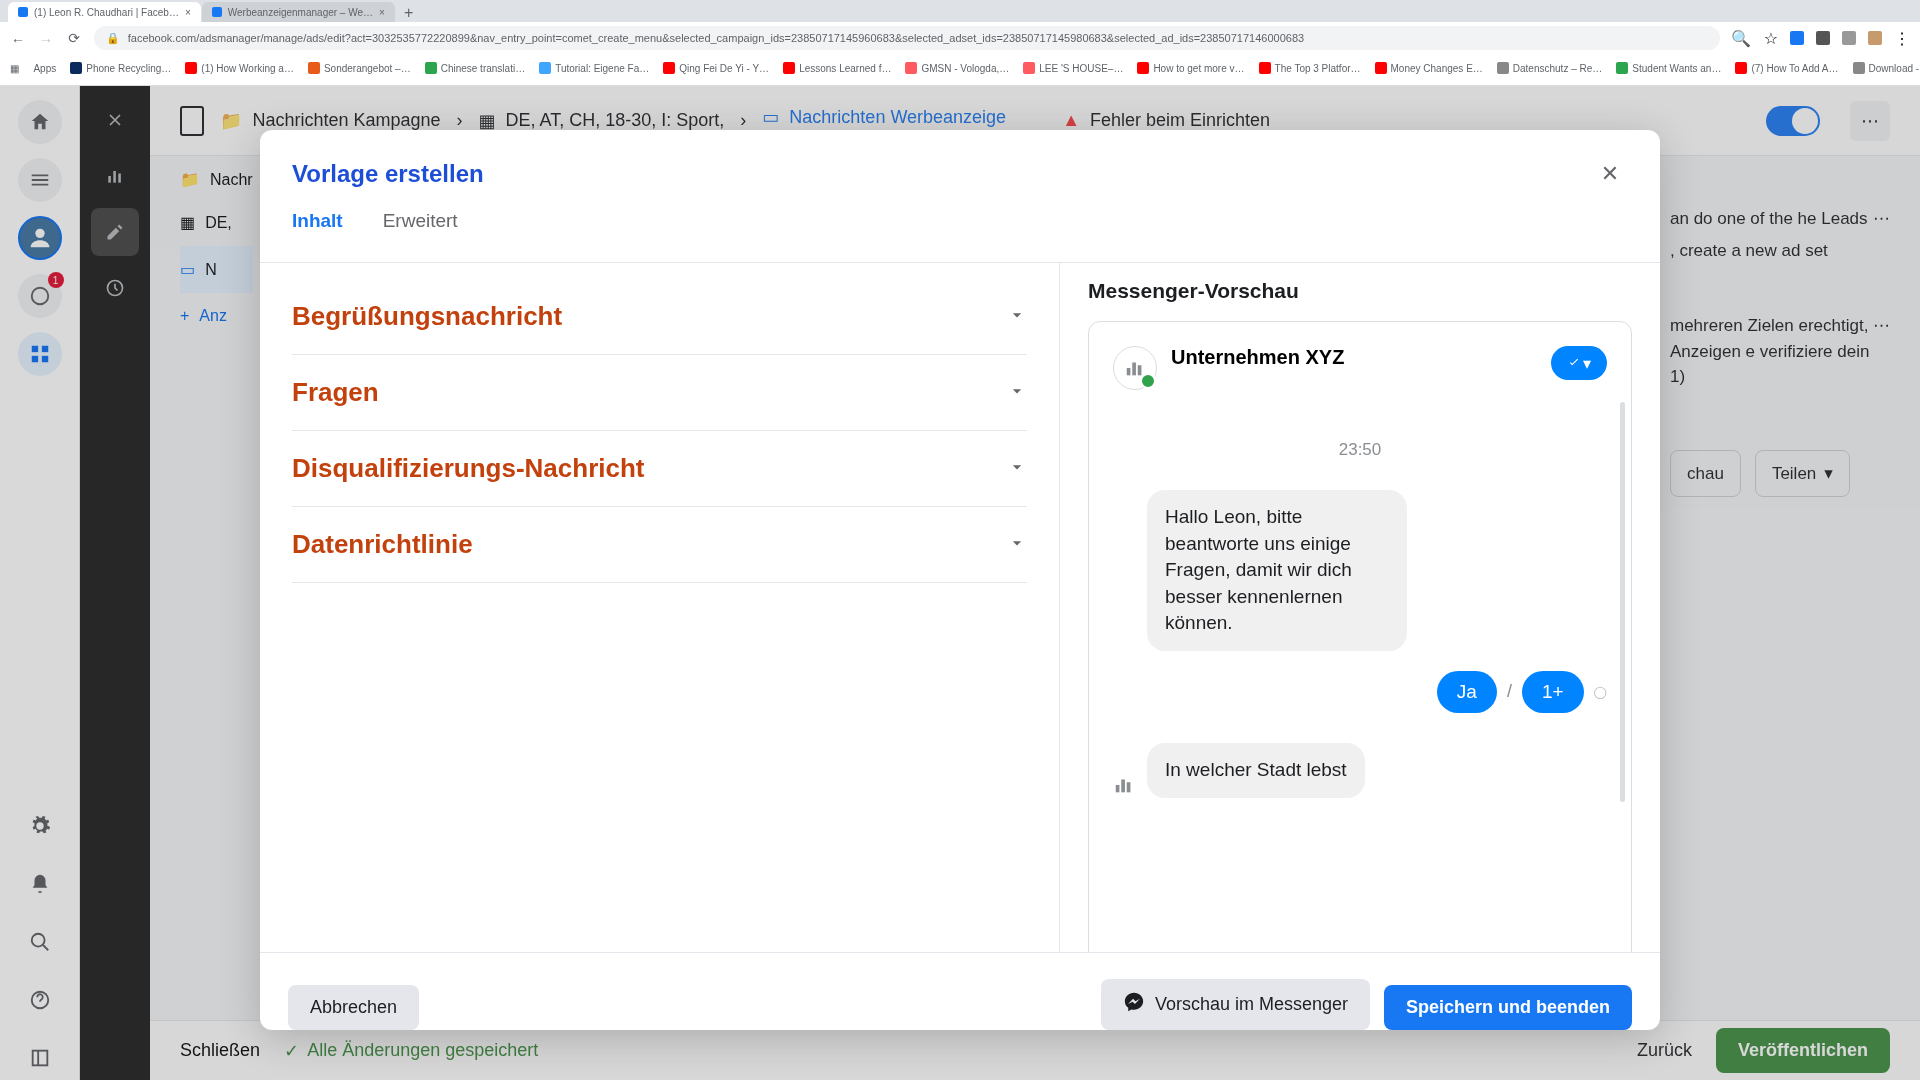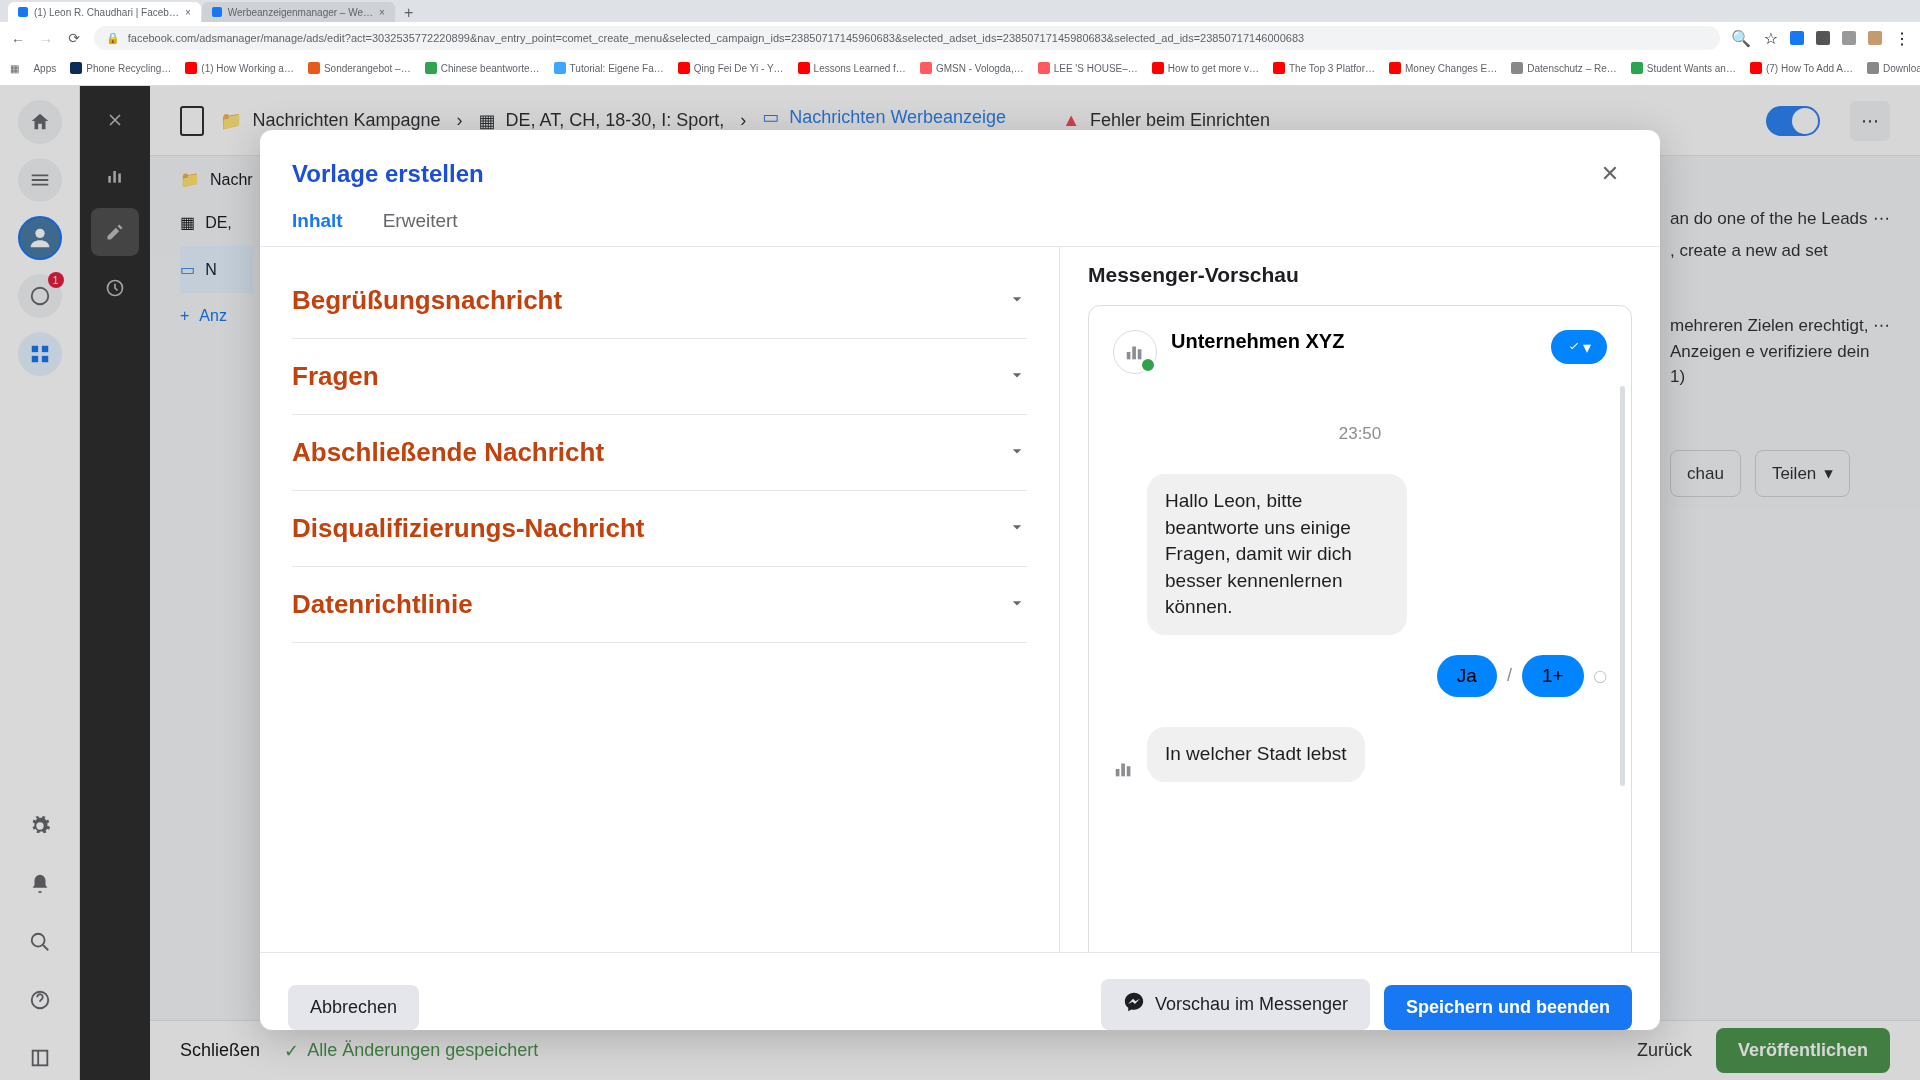--- a/index.html
+++ b/index.html
@@ -45,21 +45,21 @@
 .saved{color:#3b8a3b;display:flex;align-items:center;gap:8px;}
 
 
 .overlay{position:absolute;inset:86px 0 0 0;background:rgba(0,0,0,.15);}
 
 
 .modal{position:absolute;top:130px;left:260px;width:1400px;height:900px;background:#fff;border-radius:12px;box-shadow:0 8px 40px rgba(0,0,0,.2);display:flex;flex-direction:column;overflow:hidden;}
 .modal-header{padding:26px 32px 0;display:flex;align-items:center;}
 .modal-title{font-size:24px;font-weight:700;color:#1d4ed8;}
 .close-x{margin-left:auto;width:36px;height:36px;display:flex;align-items:center;justify-content:center;font-size:22px;color:#65676b;cursor:pointer;}
-.modal-tabs{display:flex;gap:40px;padding:18px 32px 0;border-bottom:1px solid #e4e6eb;}
+.modal-tabs{display:flex;gap:40px;padding:18px 32px 16px;border-bottom:1px solid #e4e6eb;}
 .mtab{font-size:19px;color:#65676b;padding-bottom:14px;cursor:pointer;}
 .mtab.active{color:#1877f2;font-weight:600;}
 .modal-body{flex:1;display:flex;overflow:hidden;}
 .left-pane{flex:1;padding:16px 32px;border-right:1px solid #e4e6eb;}
 .accordion{border-bottom:1px solid #e4e6eb;padding:22px 0;display:flex;align-items:center;justify-content:space-between;cursor:pointer;}
 .accordion-title{font-size:26px;font-weight:700;color:#c2410c;}
 .chev{color:#65676b;}
 .chev svg{width:20px;height:20px;}
 
 
@@ -69,21 +69,21 @@
 .chat-header{display:flex;align-items:flex-start;gap:14px;margin-bottom:20px;}
 .company-avatar{width:44px;height:44px;border-radius:50%;border:1px solid #dadde1;display:flex;align-items:center;justify-content:center;position:relative;}
 .company-avatar::after{content:"";width:12px;height:12px;background:#31a24c;border:2px solid #fff;border-radius:50%;position:absolute;bottom:0;right:0;}
 .company-name{font-size:20px;font-weight:700;}
 .verify-pill{margin-left:auto;background:#0084ff;color:#fff;width:56px;height:34px;border-radius:17px;display:flex;align-items:center;justify-content:center;font-size:16px;}
 .timestamp{text-align:center;color:#8a8d91;font-size:17px;margin:50px 0 30px;}
 .msg-row{display:flex;gap:10px;margin-bottom:12px;align-items:flex-end;}
 .msg-avatar{width:24px;height:24px;flex-shrink:0;}
 .bubble{background:#f0f0f0;border-radius:18px;padding:14px 18px;font-size:19px;color:#1c1e21;max-width:260px;line-height:1.4;}
 .reply-row{display:flex;justify-content:flex-end;align-items:center;gap:10px;margin:20px 0 30px;font-size:18px;color:#8a8d91;}
-.reply-chip{background:#0084ff;color:#000000;padding:10px 20px;border-radius:22px;font-size:19px;font-weight:500;}
+.reply-chip{background:#0084ff;color:#ffffff;padding:10px 20px;border-radius:22px;font-size:19px;font-weight:500;}
 .scroll-track{position:absolute;right:6px;top:80px;width:5px;height:400px;background:#dadde1;border-radius:3px;}
 
 
 .modal-footer{height:78px;border-top:1px solid #e4e6eb;display:flex;align-items:flex-end;padding:0 28px;gap:14px;}
 .btn{padding:12px 22px;border-radius:8px;font-size:18px;font-weight:500;cursor:pointer;}
 .btn-secondary{background:#e4e6eb;color:#1c1e21;}
 .btn-preview{background:#e4e6eb;color:#1c1e21;margin-left:auto;display:flex;align-items:center;gap:10px;}
 .btn-primary{background:#1877f2;color:#fff;font-weight:600;}
 </style>
 </head>
@@ -129,21 +129,21 @@
     <span class="bm-item">
         <span class="bm-icon" style="background:#f00"></span>
         <span>(1) How Working a…</span>
       </span>
     <span class="bm-item">
         <span class="bm-icon" style="background:#e85a1a"></span>
         <span>Sonderangebot –…</span>
       </span>
     <span class="bm-item">
         <span class="bm-icon" style="background:#2da44e"></span>
-        <span>Chinese beantworte…</span>
+        <span>Chinese translati…</span>
       </span>
     <span class="bm-item">
         <span class="bm-icon" style="background:#3ea6ff"></span>
         <span>Tutorial: Eigene Fa…</span>
       </span>
     <span class="bm-item">
         <span class="bm-icon" style="background:#f00"></span>
         <span>Qing Fei De Yi - Y…</span>
       </span>
     <span class="bm-item">
@@ -351,26 +351,20 @@
   <div class="modal-body">
     <div class="left-pane">
       <div class="accordion">
         <span class="accordion-title">Begrüßungsnachricht</span>
         <span class="chev"><svg viewBox="0 0 24 24" fill="currentColor">
               <path d="M7 10l5 5 5-5z"></path>
             </svg></span>
       </div>
       <div class="accordion">
         <span class="accordion-title">Fragen</span>
-        <span class="chev"><svg viewBox="0 0 24 24" fill="currentColor">
-              <path d="M7 10l5 5 5-5z"></path>
-            </svg></span>
-      </div>
-      <div class="accordion">
-        <span class="accordion-title">Abschließende Nachricht</span>
         <span class="chev"><svg viewBox="0 0 24 24" fill="currentColor">
               <path d="M7 10l5 5 5-5z"></path>
             </svg></span>
       </div>
       <div class="accordion">
         <span class="accordion-title">Disqualifizierungs-Nachricht</span>
         <span class="chev"><svg viewBox="0 0 24 24" fill="currentColor">
               <path d="M7 10l5 5 5-5z"></path>
             </svg></span>
       </div>

